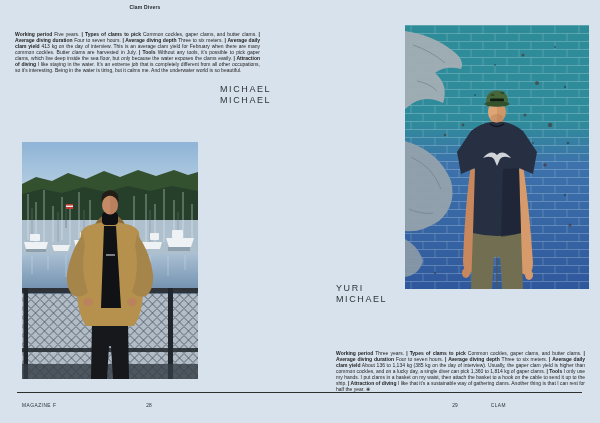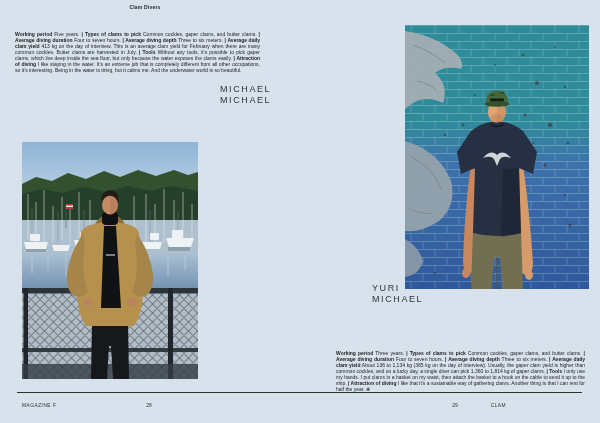--- a/index.html
+++ b/index.html
@@ -21,21 +21,21 @@
   }
   .intro b{font-weight:700;}
   .intro-left{left:15px;top:26px;width:245px;}
   .intro-right{left:336px;top:345px;width:249px;}
   .pname{
     position:absolute;
     font-size:9px;line-height:10.8px;letter-spacing:1.6px;
     font-weight:400;color:#2e3338;
   }
   .pname-left{left:220px;top:84px;}
-  .pname-right{left:336px;top:283px;margin-left:36px;}
+  .pname-right{left:336px;top:283px;}
   .photo{position:absolute;display:block;}
   .photo-left{left:22px;top:142px;width:176px;height:237px;}
   .photo-right{left:405px;top:25px;width:184px;height:264px;}
   .rule{position:absolute;left:17px;top:392px;width:565px;height:0.7px;background:#2f2f2f;}
   .foot{
     position:absolute;top:403px;
     font-size:4.8px;color:#2b2f33;letter-spacing:.5px;
   }
   .foot-mag{left:22px;}
   .foot-pn-left{left:139px;width:20px;text-align:center;letter-spacing:.1px;}

